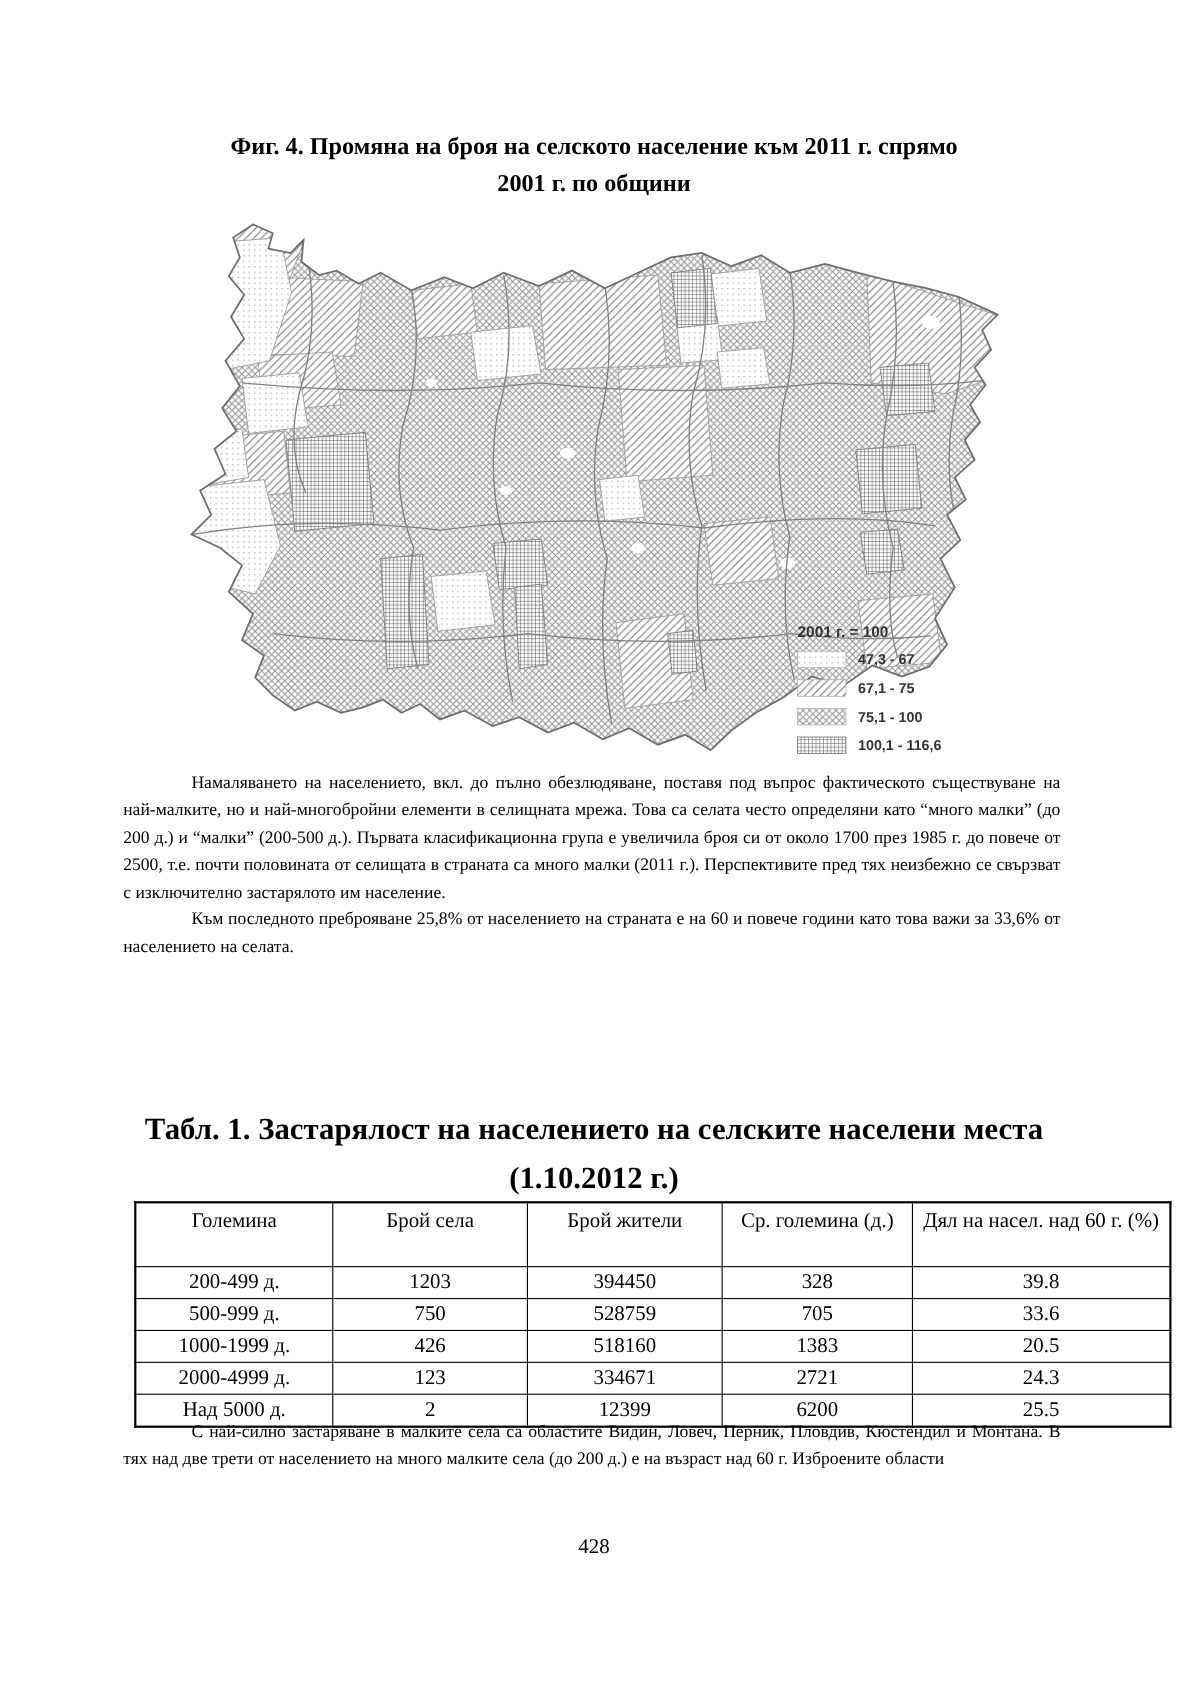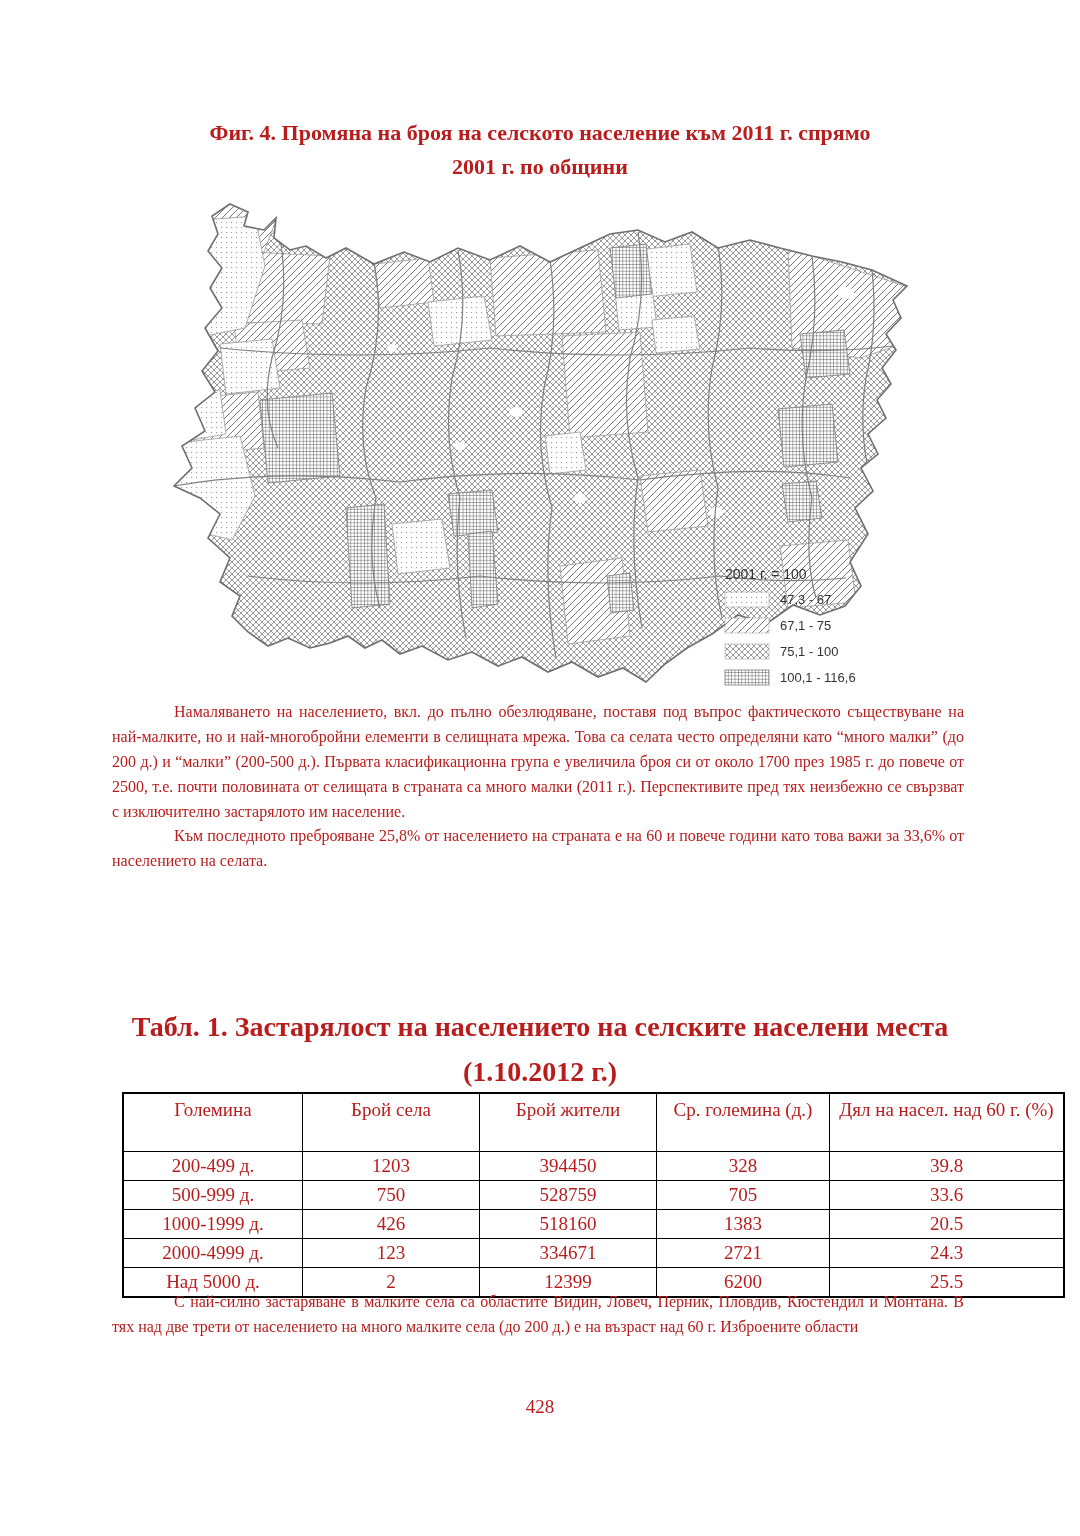--- a/index.html
+++ b/index.html
@@ -1,24 +1,24 @@
 <!DOCTYPE html>
 <html><head>
 <meta charset="utf-8">
 <style>
   html,body{margin:0;padding:0;background:#ffffff;}
   .page{
     position:relative;width:1080px;height:1536px;background:#fff;
-    font-family:"Liberation Serif", serif;color:#b91c1c;overflow:hidden;
+    font-family:"Liberation Serif", serif;color:#000000;overflow:hidden;
   }
   .fig-title{
     position:absolute;top:116px;left:107px;width:866px;text-align:center;
     font-weight:bold;font-size:22px;line-height:1.55;
   }
-  .map-wrap{position:absolute;top:196px;left:160px;width:800px;height:500px;}
+  .map-wrap{position:absolute;top:196px;left:160px;width:800px;height:500px;font-weight:bold;}
   .body-text{
     position:absolute;left:112px;width:852px;font-size:16px;line-height:1.555;
     text-align:justify;
   }
   .body-text p{margin:0;text-indent:62px;}
   #para-block{top:700px;}
   #para-block-2{top:1290px;}
   .tbl-title{
     position:absolute;top:1005px;left:107px;width:866px;text-align:center;
     font-weight:bold;font-size:28px;line-height:1.6;

